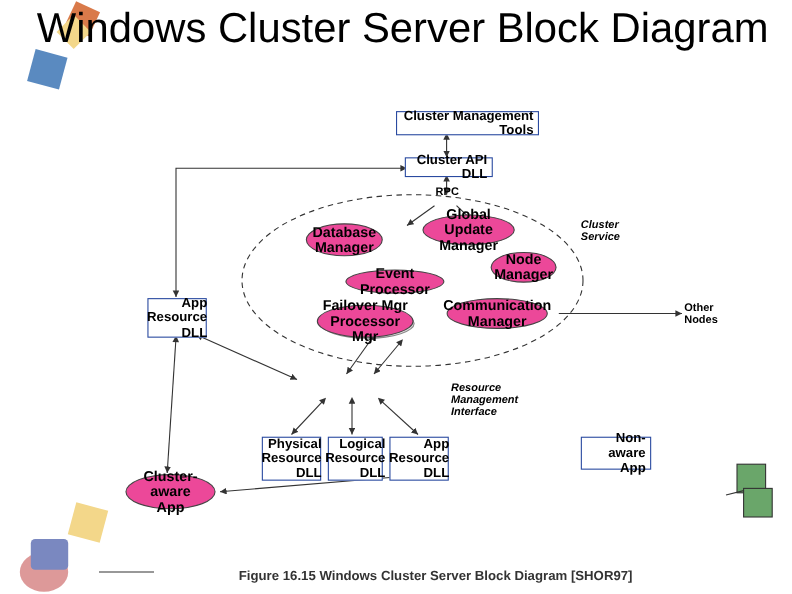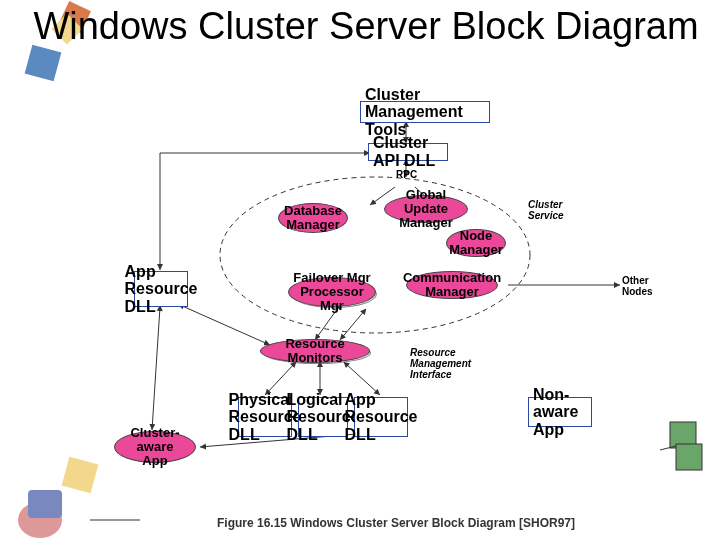--- a/index.html
+++ b/index.html
@@ -27,22 +27,22 @@
     position: absolute;
     top: 95px;
     left: 110px;
     width: 560px;
     height: 410px;
   }
   .box {
     position: absolute;
     border: 1.5px solid #2a4aa0;
     background: #fff;
-    text-align: left;
-    font-size: 16px;
+    text-align: right;
+    font-size: 12px;
     color: #000;
     padding: 3px 4px;
     font-weight: bold;
     line-height: 1.1;
     display: flex;
     align-items: center;
     justify-content: center;
   }
   .ellipse {
     position: absolute;
@@ -179,26 +179,26 @@
 DLL</div>
   <div class="box" style="left:418px;top:302px;width:64px;height:30px;white-space:pre-line">Non-aware
 App</div>
 
   <div class="ellipse" style="left:168px;top:108px;width:70px;height:30px;white-space:pre-line">Database
 Manager</div>
   <div class="ellipse" style="left:274px;top:100px;width:84px;height:28px;white-space:pre-line">Global Update
 Manager</div>
   <div class="ellipse" style="left:336px;top:134px;width:60px;height:28px;white-space:pre-line">Node
 Manager</div>
+  <div class="ellipse" style="left:204px;top:150px;width:90px;height:22px">Event Processor</div>
   <div class="ellipse shadowed" style="left:178px;top:182px;width:88px;height:30px;white-space:pre-line">Failover Mgr
 Processor Mgr</div>
   <div class="ellipse" style="left:296px;top:176px;width:92px;height:28px;white-space:pre-line">Communication
 Manager</div>
 
-  <div class="ellipse shadowed" style="left:150px;top:244px;width:110px;height:24px">Resource Monitors</div>
 
   <div class="ellipse" style="left:4px;top:336px;width:82px;height:32px;white-space:pre-line">Cluster-aware
 App</div>
 
   <div class="plain" style="left:286px;top:74px">RPC</div>
   <div class="label" style="left:418px;top:104px;white-space:pre-line">Cluster
 Service</div>
   <div class="label" style="left:300px;top:252px;white-space:pre-line">Resource
 Management
 Interface</div>

